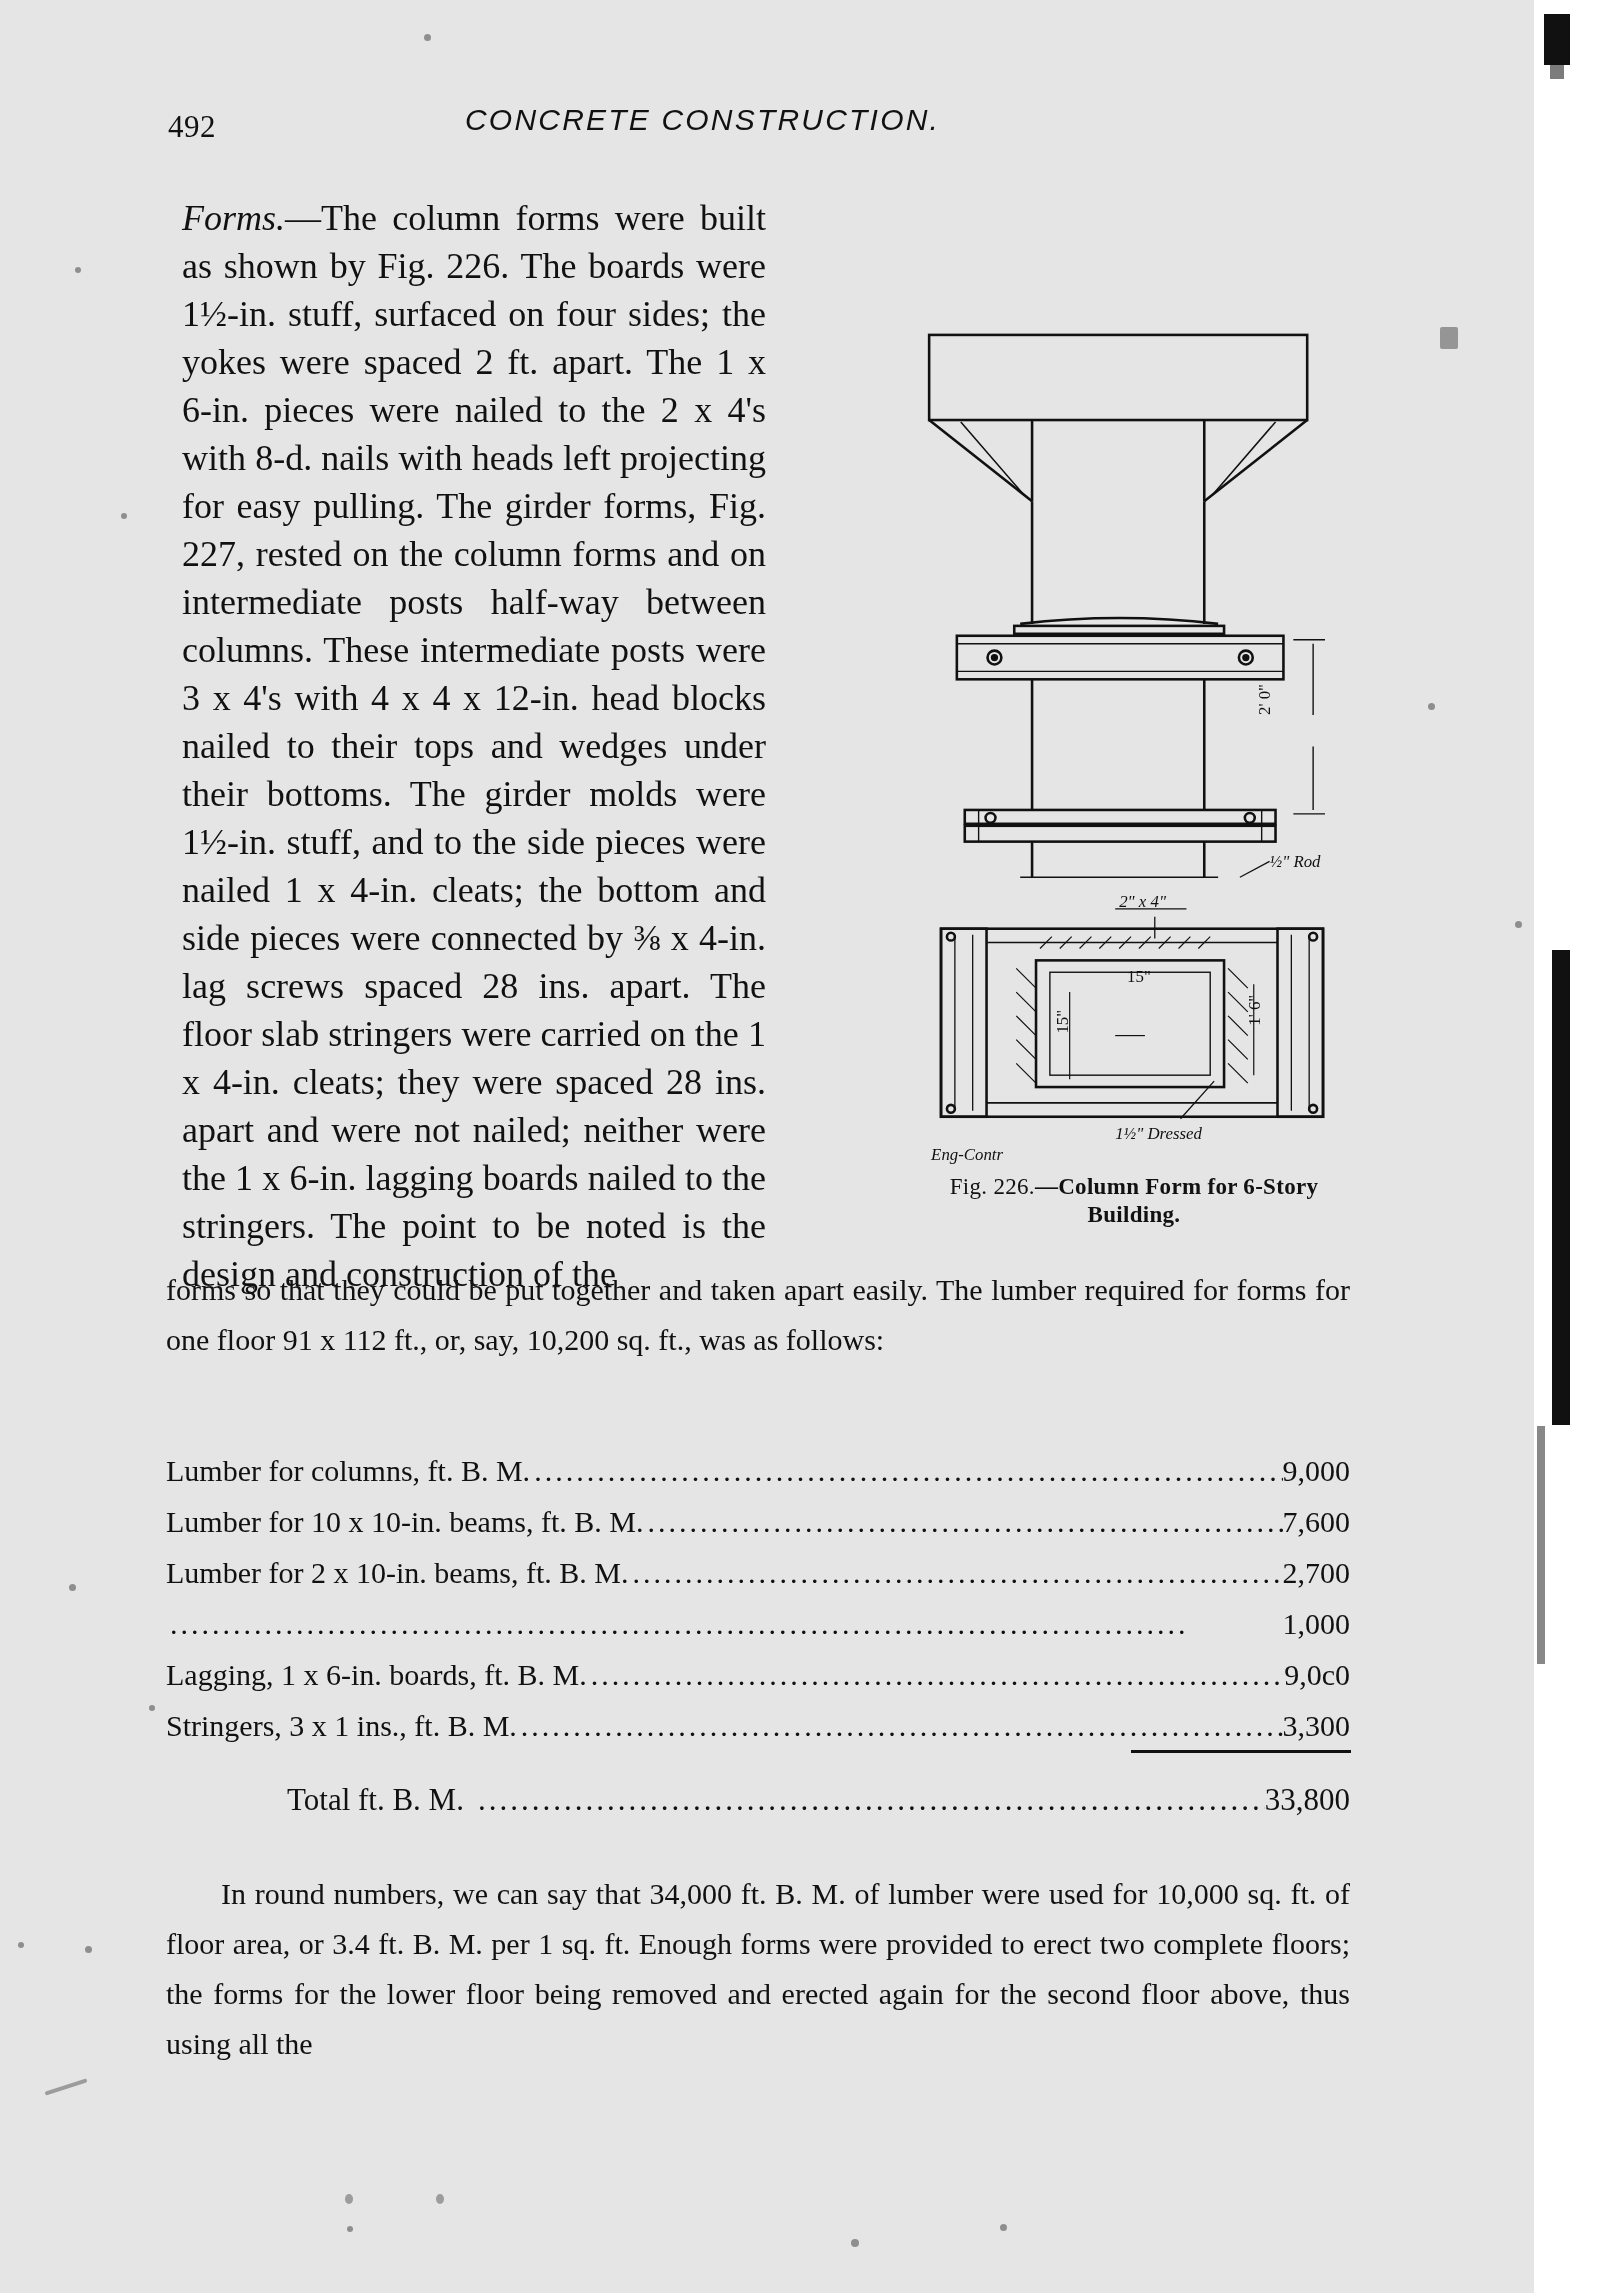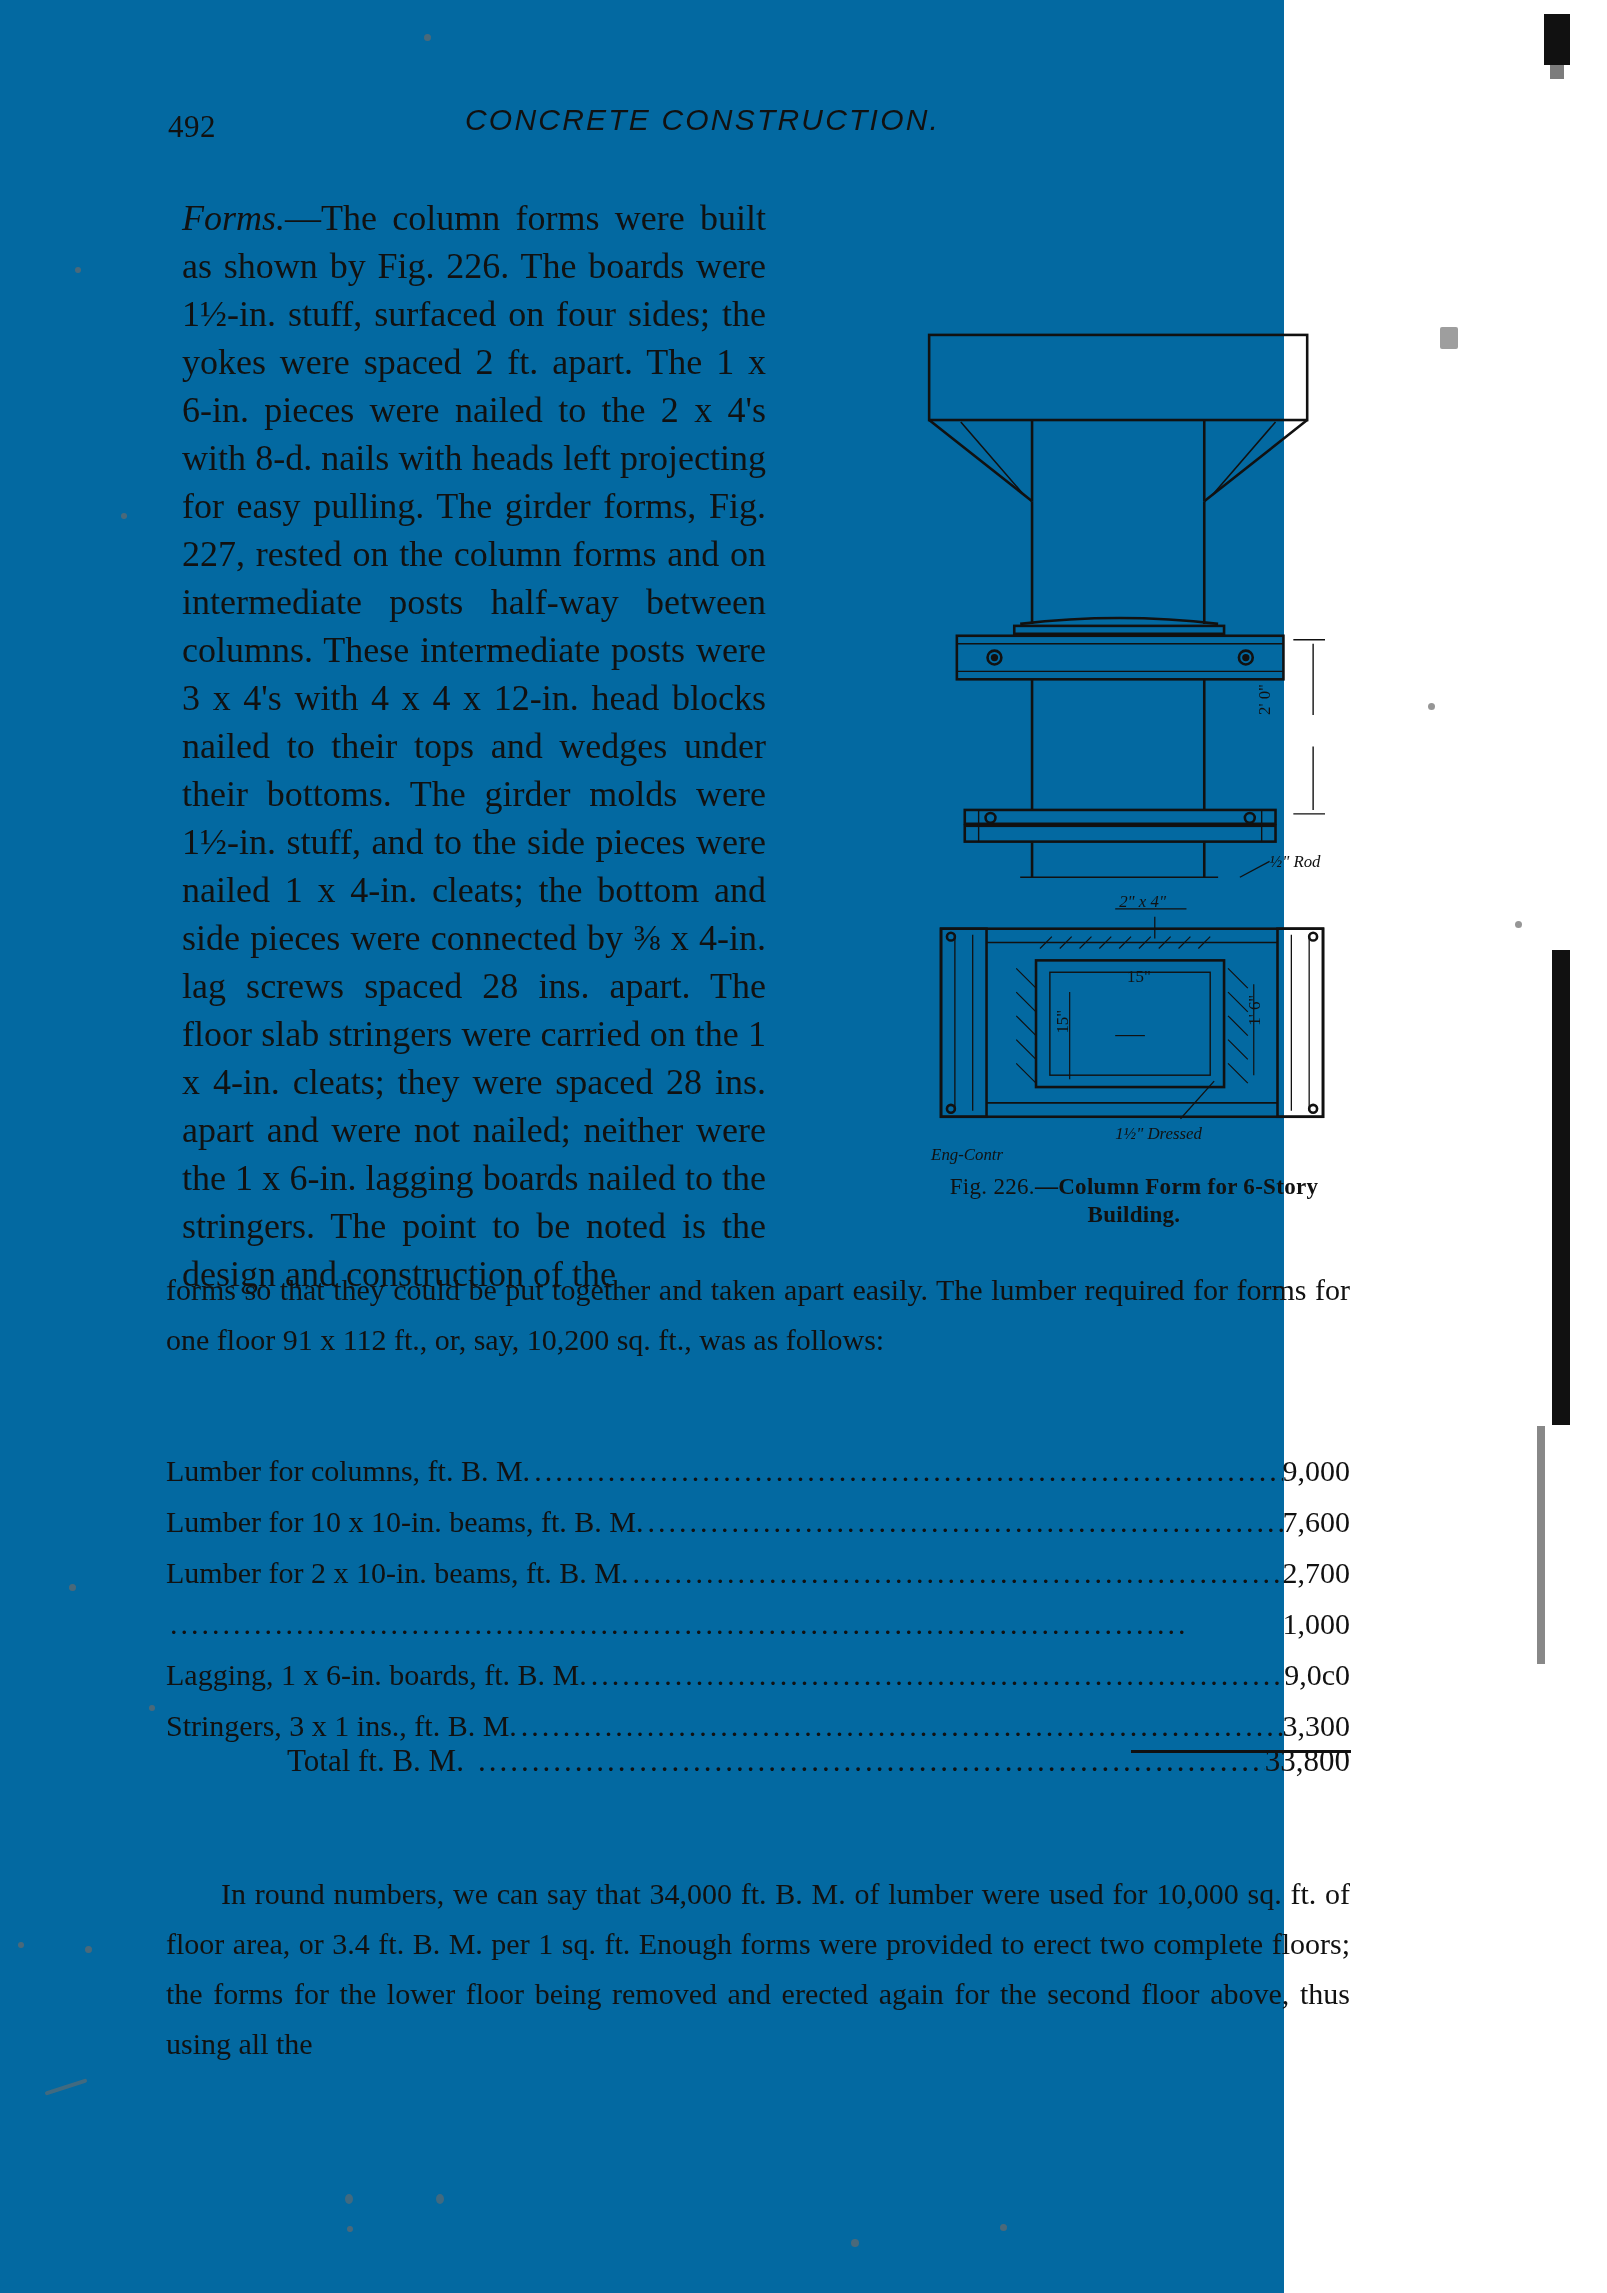--- a/index.html
+++ b/index.html
@@ -11,23 +11,23 @@
     width: 1608px;
     height: 2294px;
     position: relative;
     font-family: "Liberation Serif", serif;
     color: #111;
     overflow: hidden;
   }
   .page {
     position: absolute;
     left: 0; top: 0;
-    width: 1284px;
+    width: 1534px;
     height: 2294px;
-    background: #0369a1;
+    background: #e5e5e5;
   }
   
   .folio {
     position: absolute;
     left: 168px;
     top: 109px;
     font-size: 31px;
     letter-spacing: 0.5px;
   }
   .running-head {
@@ -108,21 +108,21 @@
   .rule {
     position: absolute;
     left: 1131px;
     top: 1750px;
     width: 220px;
     border-top: 3px solid #111;
   }
   .total {
     position: absolute;
     left: 287px;
-    top: 1743px;
+    top: 1782px;
     width: 1063px;
     font-size: 31px;
   }
   .total .lrow .lbl { padding-right: 10px; }
   .closing {
     position: absolute;
     left: 166px;
     top: 1869px;
     width: 1184px;
     font-size: 30px;

